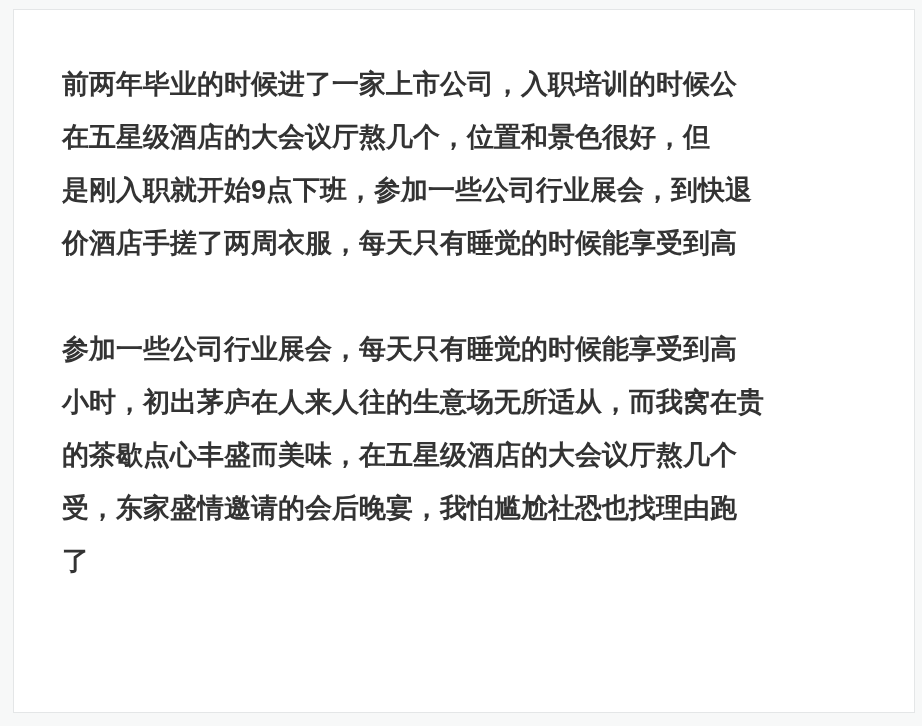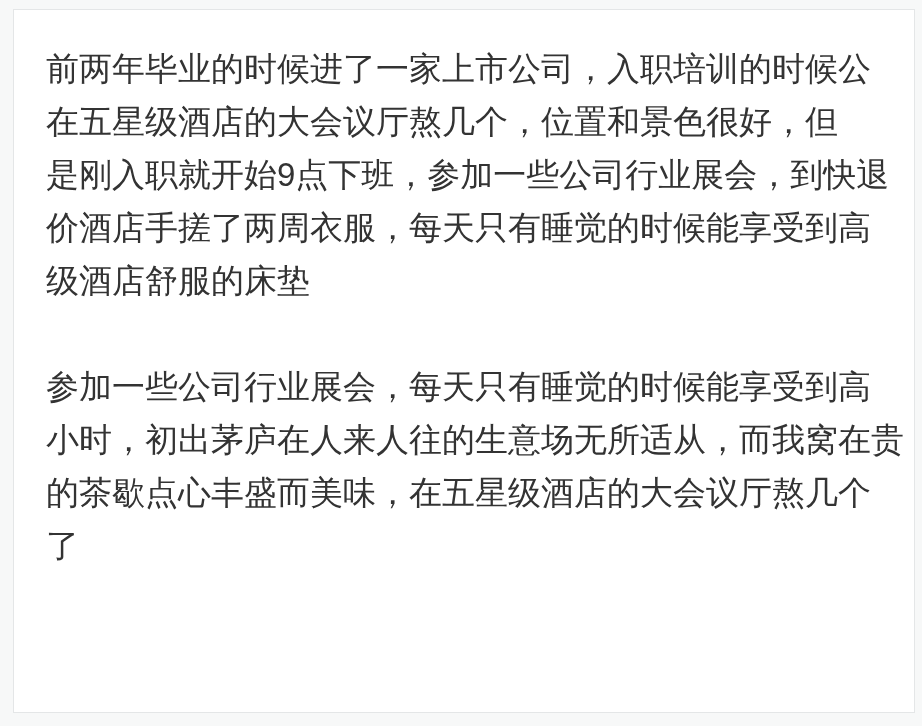--- a/index.html
+++ b/index.html
@@ -19,47 +19,47 @@
     left: 13px;
     top: 9px;
     width: 902px;
     height: 704px;
     box-sizing: border-box;
     background: var(--card-background, #ffffff);
     border: 1px solid var(--card-border, #e4e6e7);
     padding: 32px 32px 0 32px;
   }
   .para {
-    margin: 0;
-    font-size: 33px;
+    margin: 16px;
+    font-size: 27px;
     line-height: 53px;
     color: var(--text-color, #333333);
-    font-weight: 400;
+    font-weight: 700;
   }
   .para + .para {
     margin-top: 53px;
   }
   .line {
     display: block;
     white-space: nowrap;
   }
 </style>
 </head>
 <body>
 
 <div class="article-card">
 
   <p class="para">
     <span class="line">前两年毕业的时候进了一家上市公司，入职培训的时候公</span>
     <span class="line">在五星级酒店的大会议厅熬几个，位置和景色很好，但</span>
     <span class="line">是刚入职就开始9点下班，参加一些公司行业展会，到快退</span>
     <span class="line">价酒店手搓了两周衣服，每天只有睡觉的时候能享受到高</span>
-    <span class="line">级酒店舒服的床垫</span>
   </p>
 
   <p class="para">
     <span class="line">参加一些公司行业展会，每天只有睡觉的时候能享受到高</span>
     <span class="line">小时，初出茅庐在人来人往的生意场无所适从，而我窝在贵</span>
     <span class="line">的茶歇点心丰盛而美味，在五星级酒店的大会议厅熬几个</span>
+    <span class="line">受，东家盛情邀请的会后晚宴，我怕尴尬社恐也找理由跑</span>
     <span class="line">了</span>
   </p>
 
 </div>
 
 </body></html>

